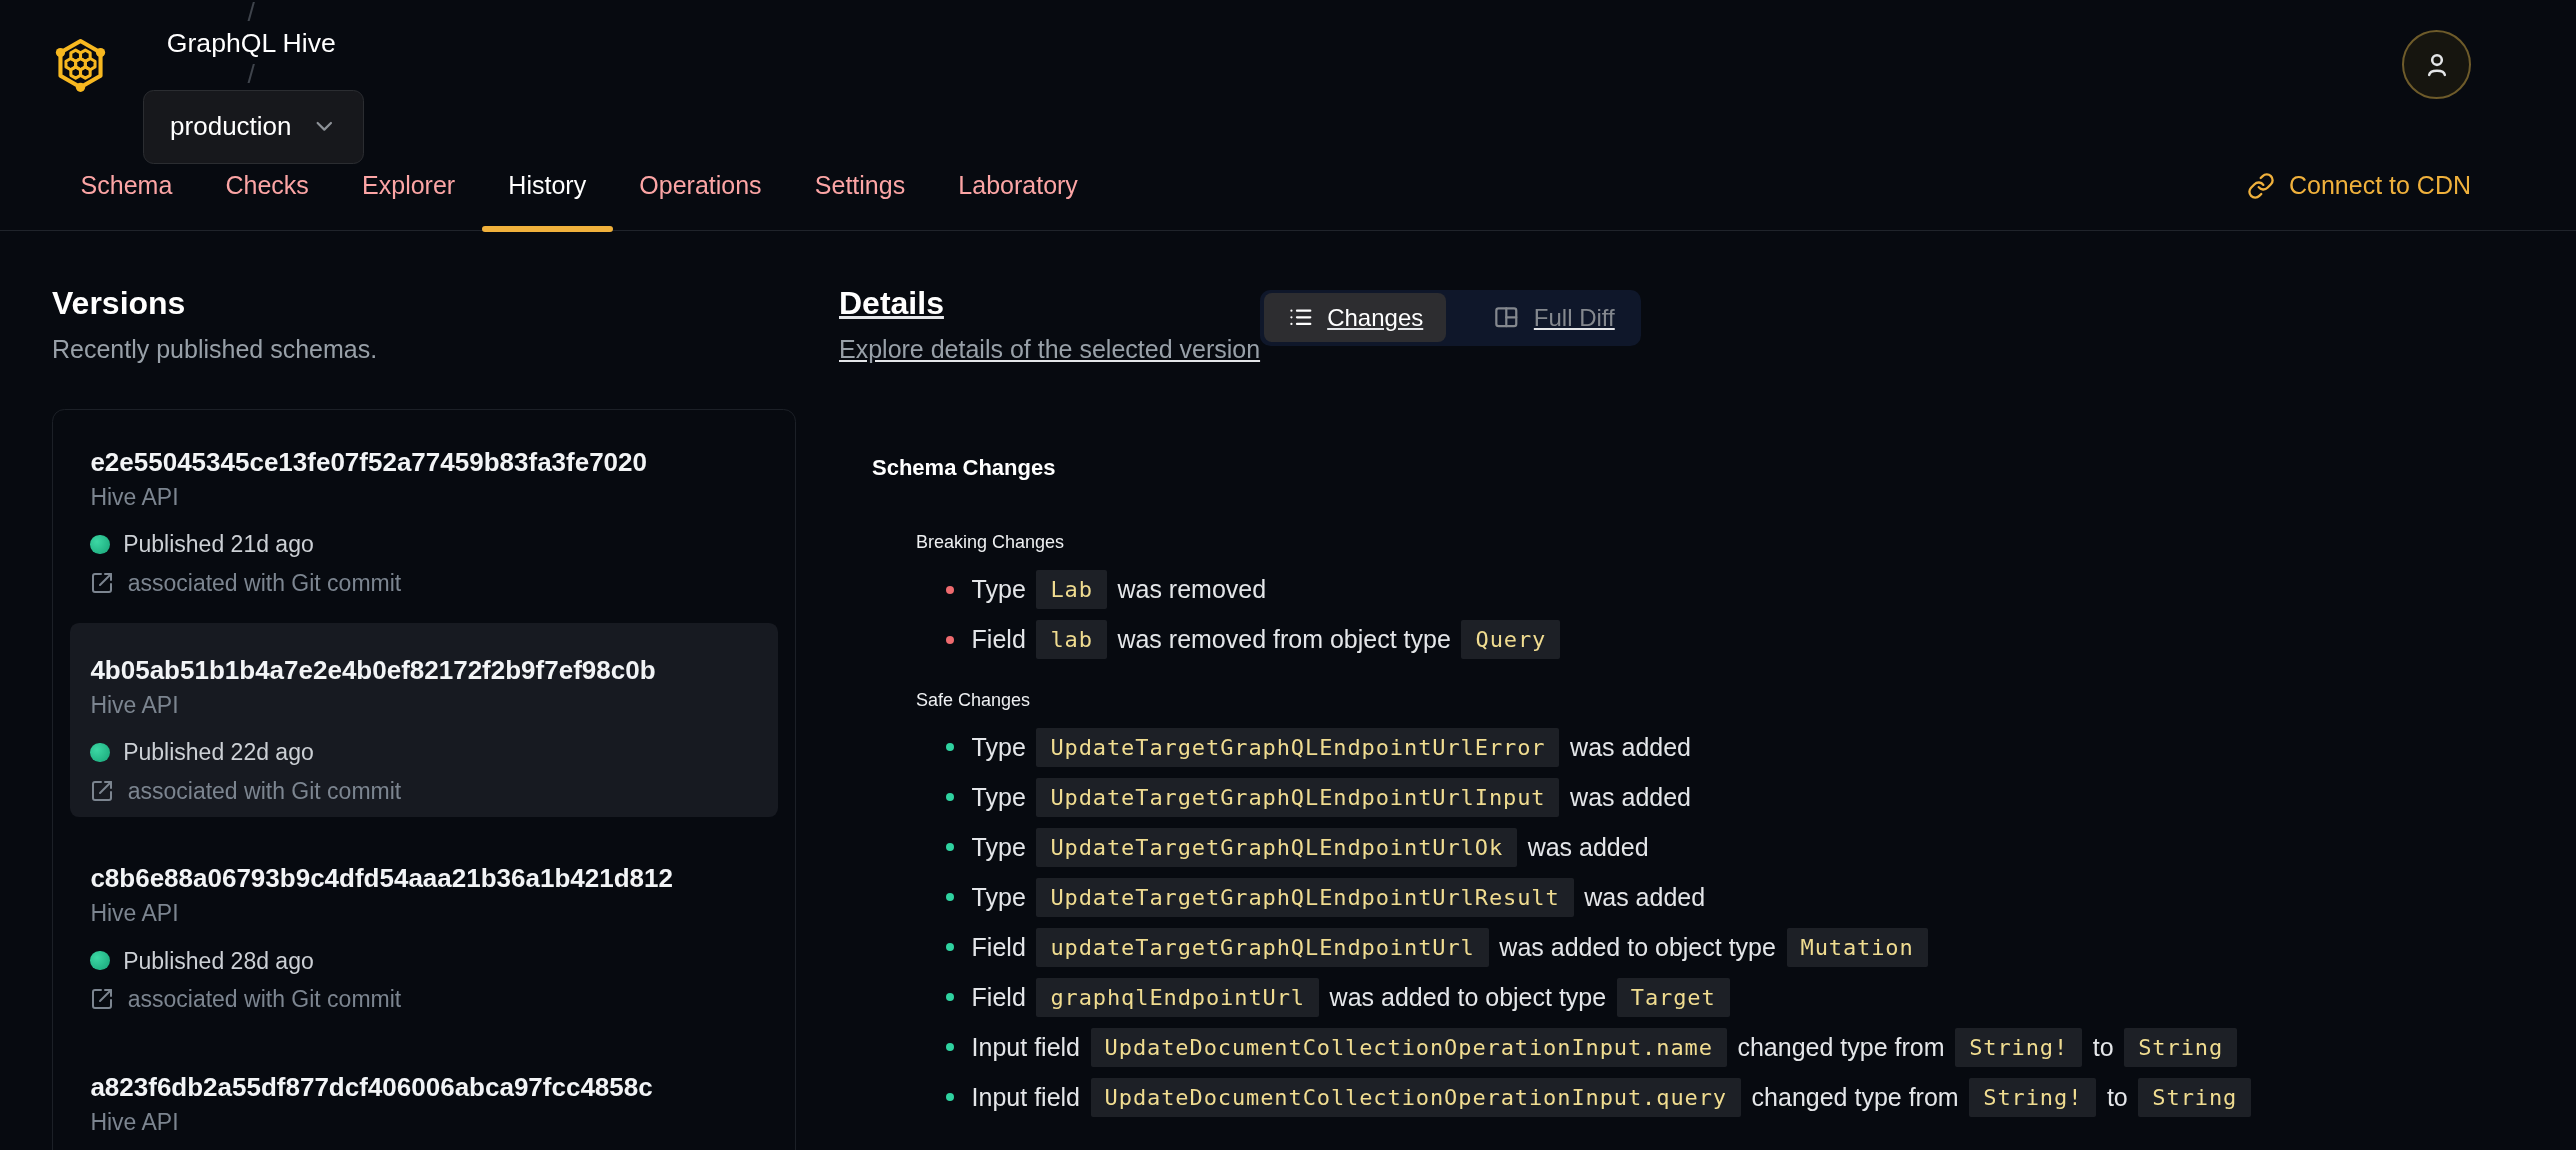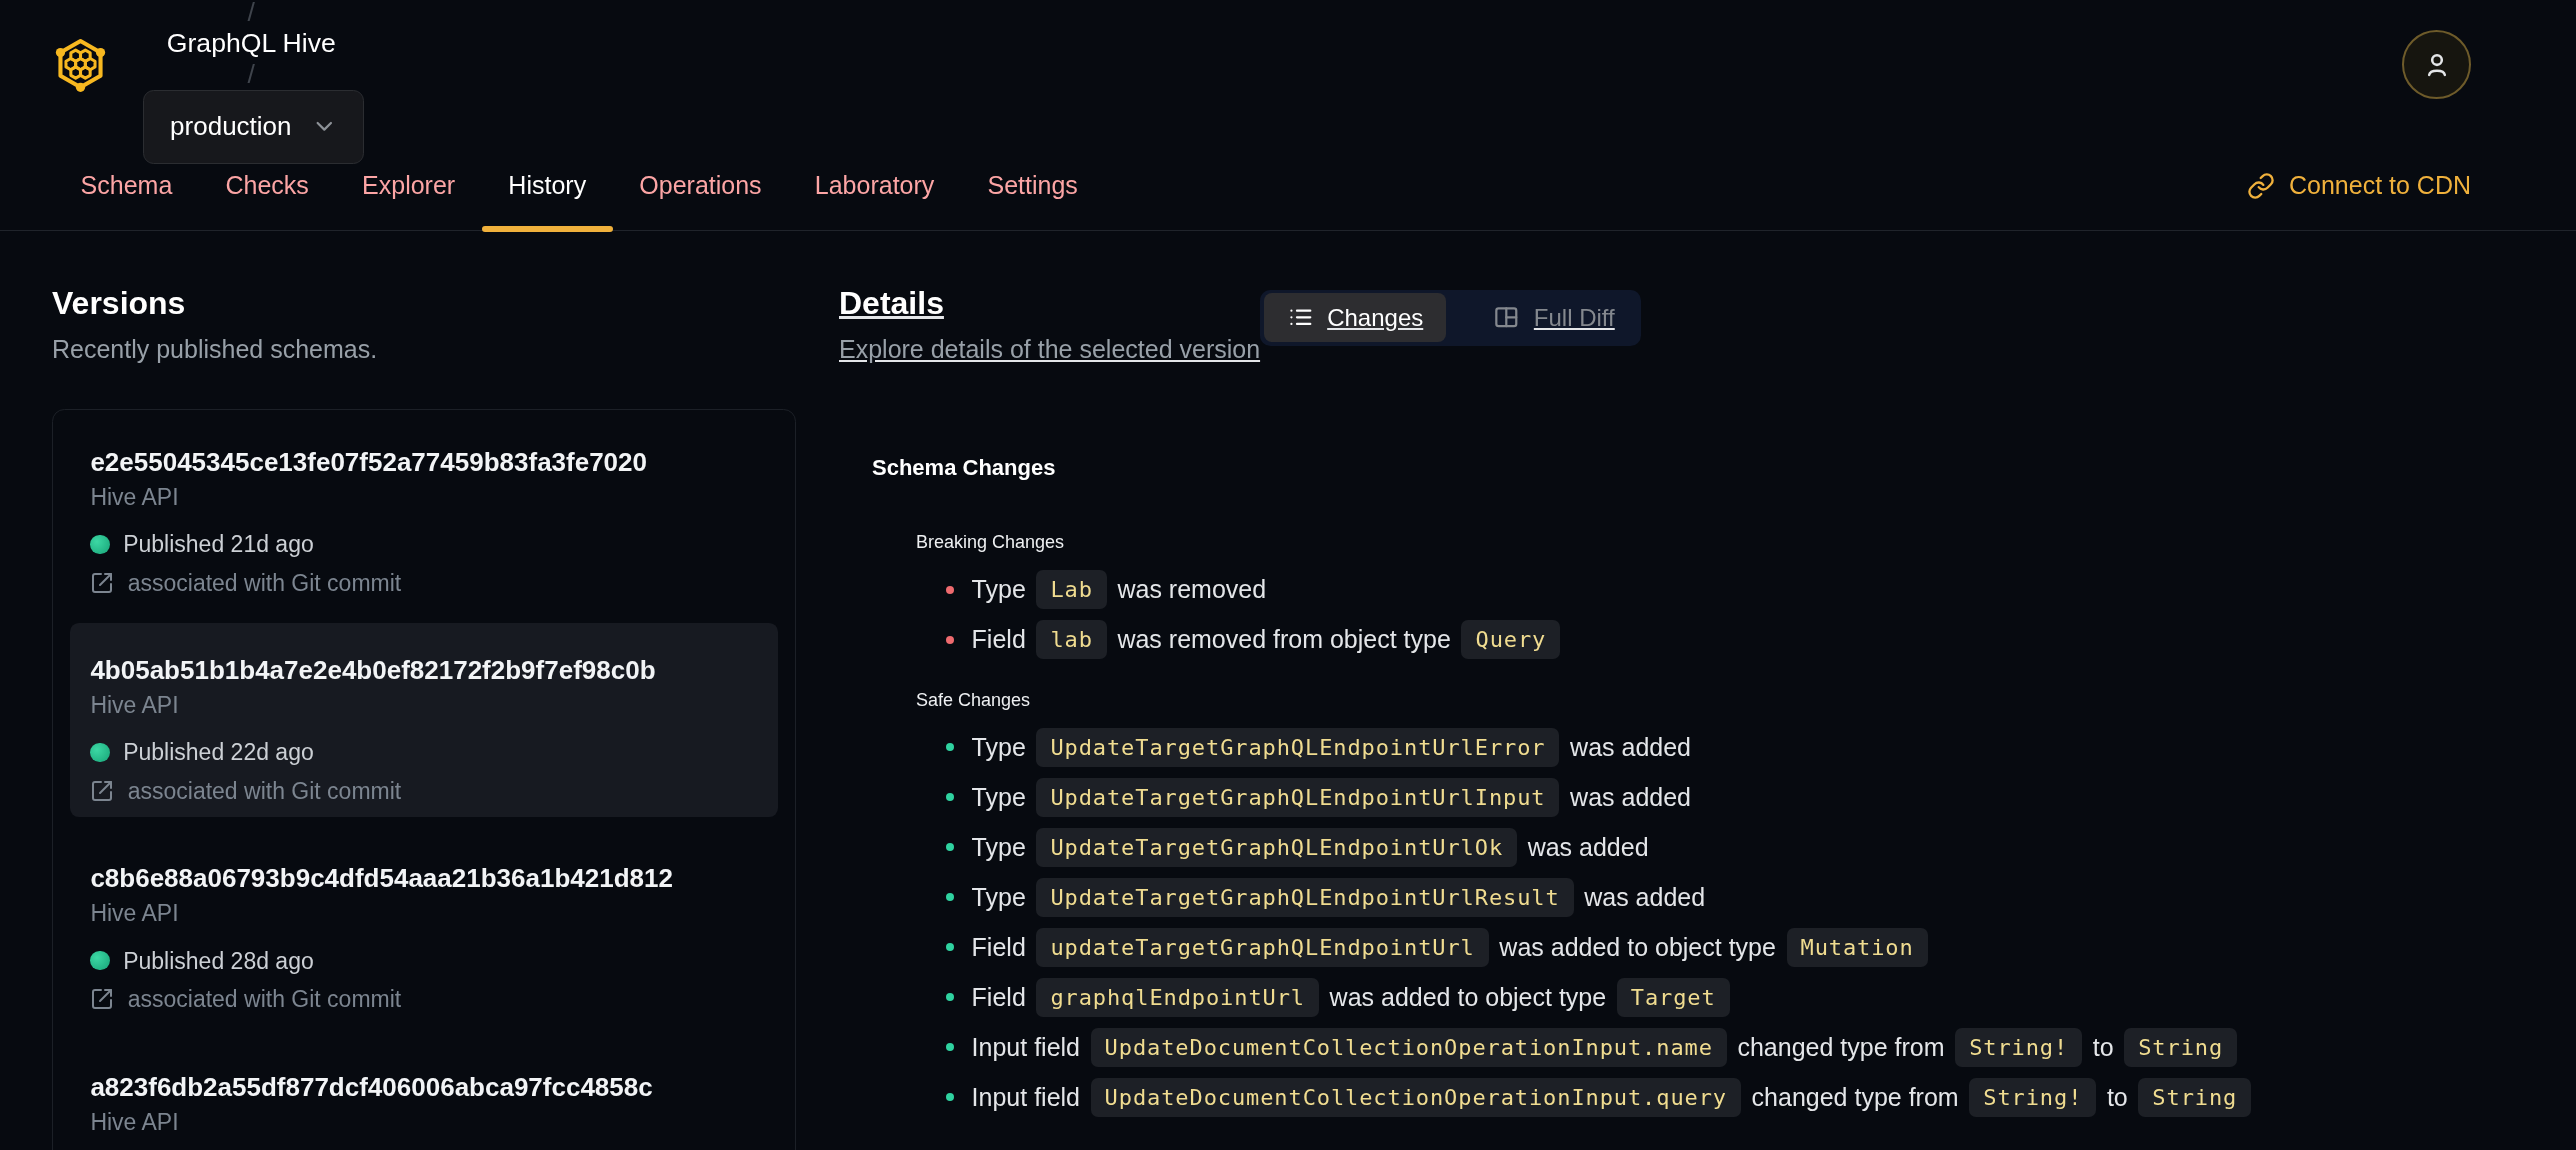--- a/index.html
+++ b/index.html
@@ -132,21 +132,21 @@
   .change-list { list-style: none; }
   .change-item { display: flex; align-items: center; min-height: 50px; gap: 10.6px; padding-left: 30px; }
   .bullet { width: 8px; height: 8px; border-radius: 50%; flex: none; margin-right: 7px; }
   .bullet.breaking { background: #ee6a6e; }
   .bullet.safe { background: #2fd3a0; }
   .seg-text { font-size: 25px; color: #e4e6e9; white-space: nowrap; }
   .code-badge {
     font-family: "DejaVu Sans Mono", "Liberation Mono", monospace;
     font-size: 22px; letter-spacing: 0.9px;
     color: #f0dc90; background: #1d2026;
-    padding: 7px 14px; border-radius: 7px;
+    padding: 7px 14px; border-radius: 2px;
     white-space: nowrap;
   }
 </style>
 </head>
 <body>
 
 <div>
 
   <header class="header">
     <svg class="logo" viewBox="0 0 64 68" fill="none">
@@ -201,24 +201,24 @@
           <span class="tab-label">Explorer</span>
         </div>
         <div class="tab active">
           <span class="tab-label">History</span>
           <span class="tab-underline"></span>
         </div>
         <div class="tab">
           <span class="tab-label">Operations</span>
         </div>
         <div class="tab">
+          <span class="tab-label">Settings</span>
+        </div>
+        <div class="tab">
           <span class="tab-label">Laboratory</span>
-        </div>
-        <div class="tab">
-          <span class="tab-label">Settings</span>
         </div>
       </div>
     <div class="tab-spacer"></div>
     <a class="cdn-link">
       <svg viewBox="0 0 24 24" fill="none" stroke="currentColor" stroke-width="2" stroke-linecap="round" stroke-linejoin="round">
         <path d="M10 13a5 5 0 0 0 7.54.54l3-3a5 5 0 0 0-7.07-7.07l-1.72 1.71"></path>
         <path d="M14 11a5 5 0 0 0-7.54-.54l-3 3a5 5 0 0 0 7.07 7.07l1.71-1.71"></path>
       </svg>
       <span>Connect to CDN</span>
     </a>

